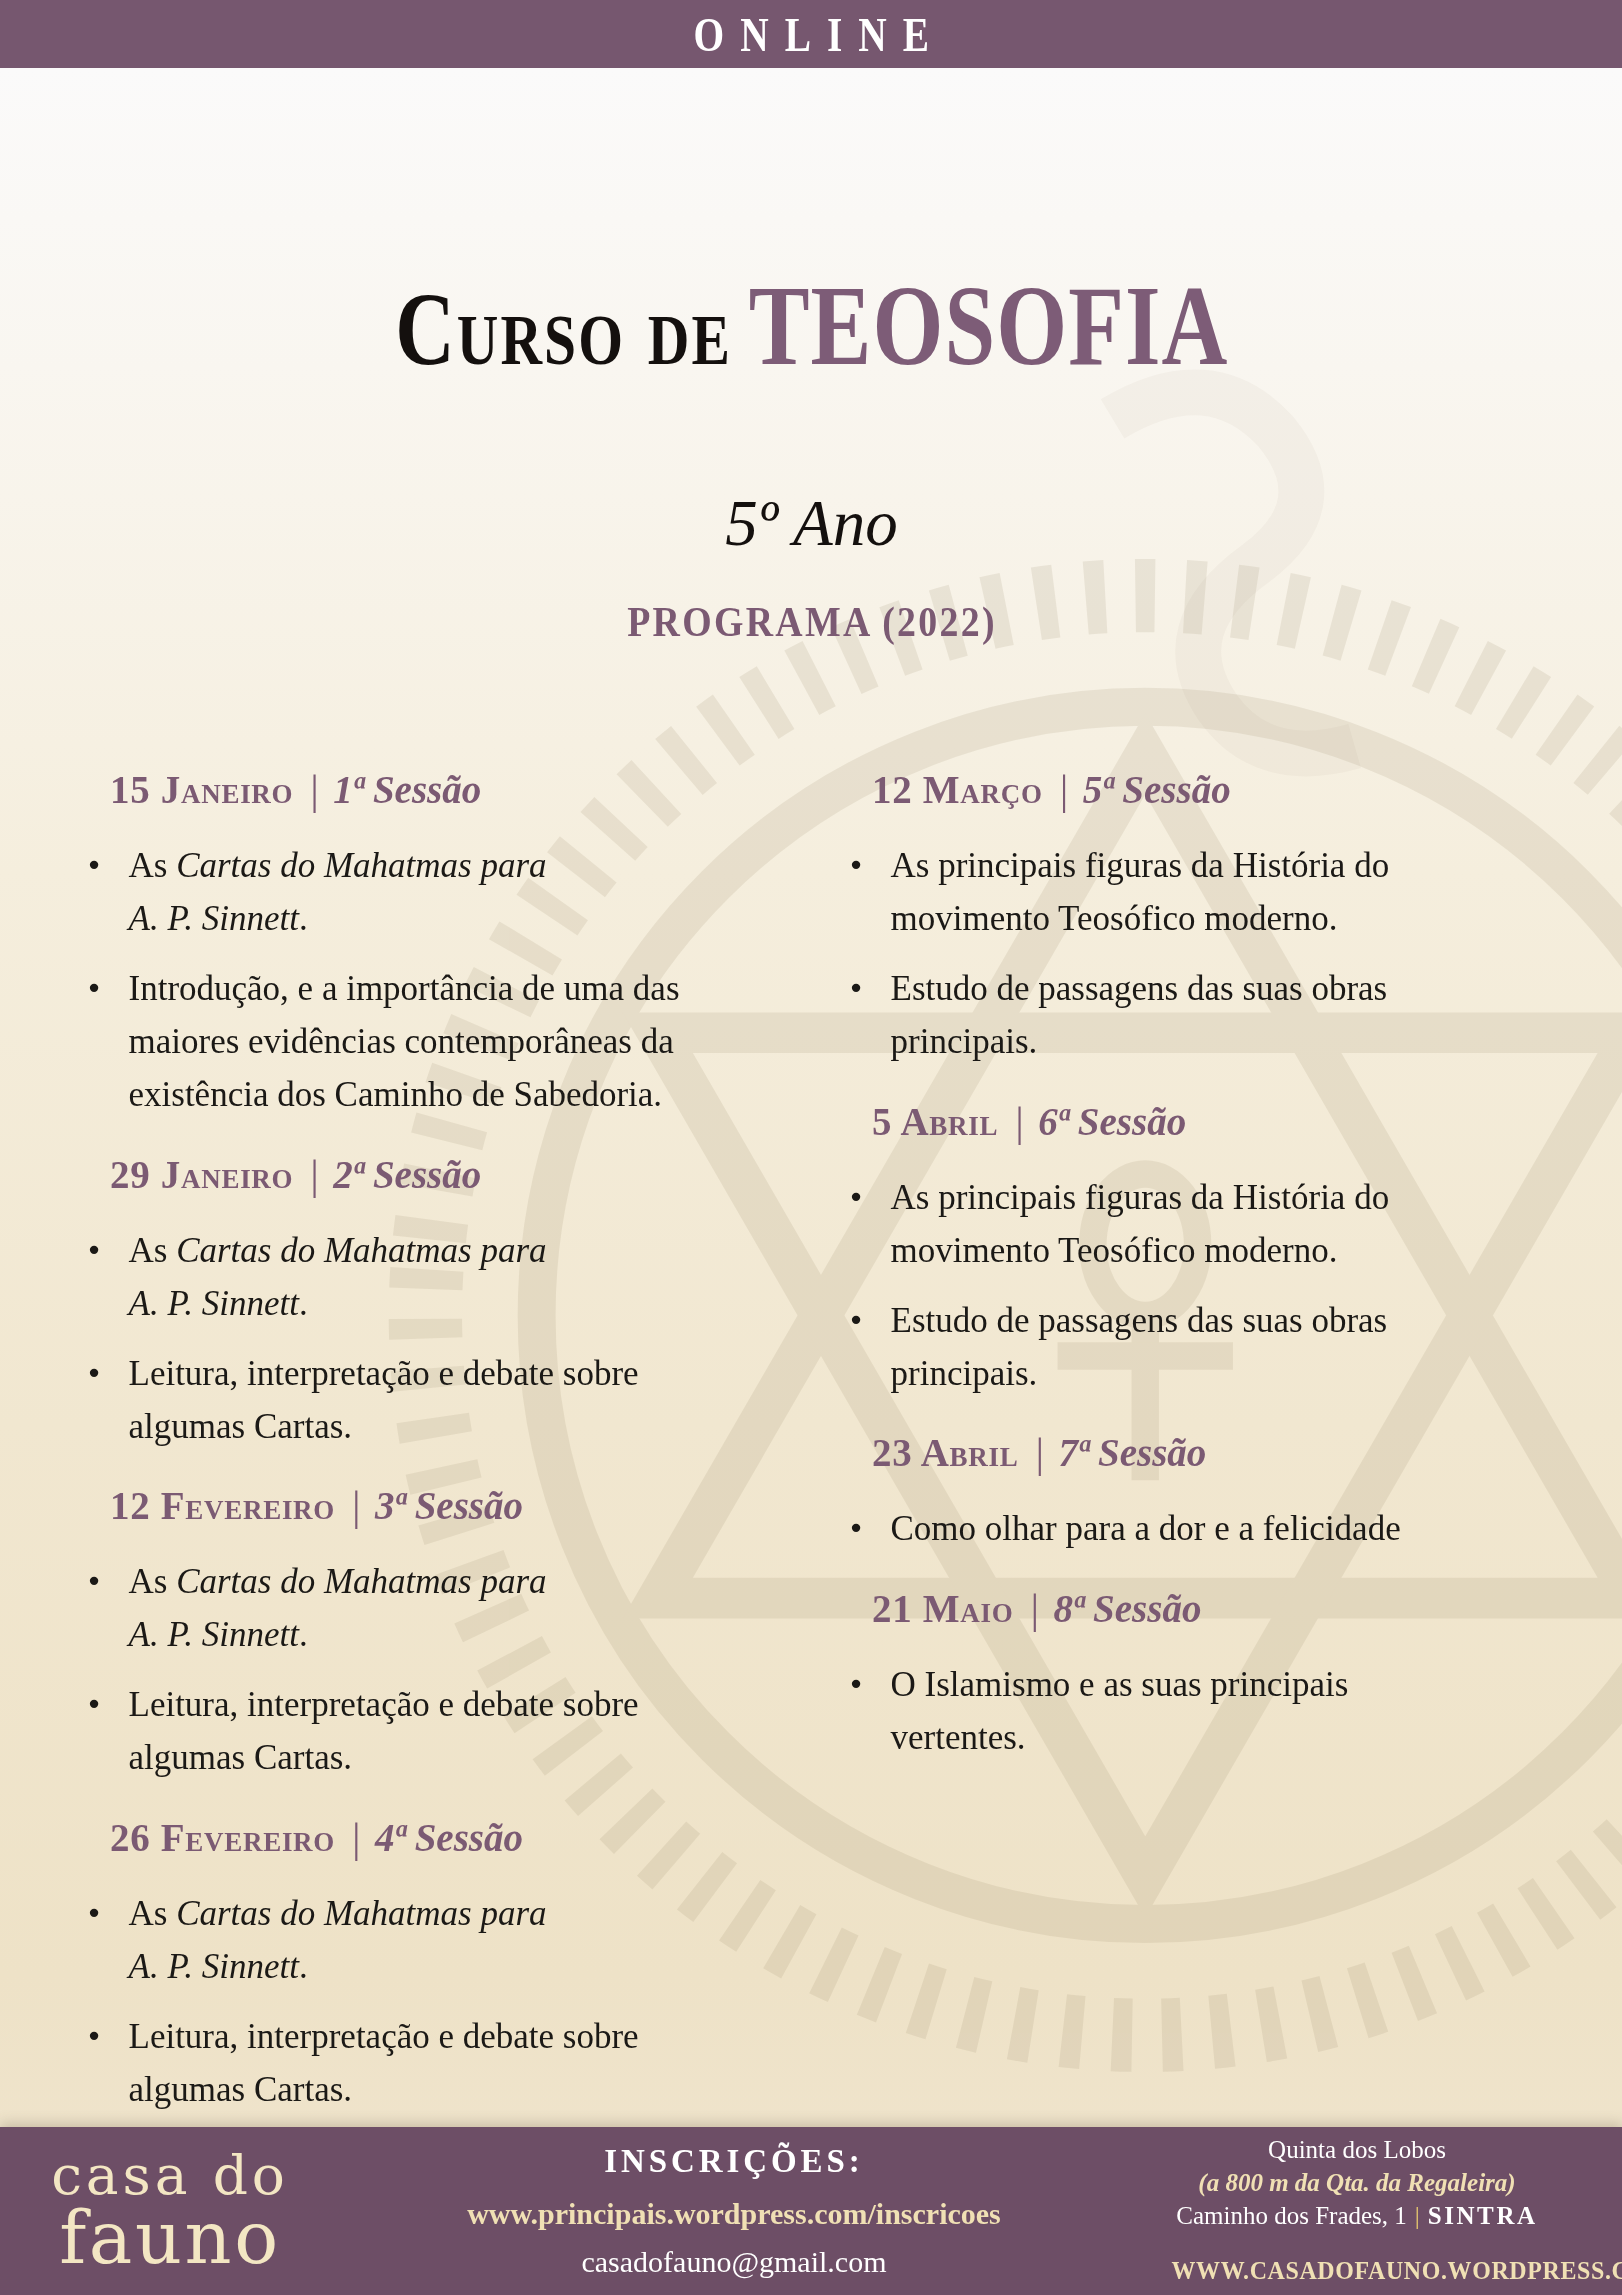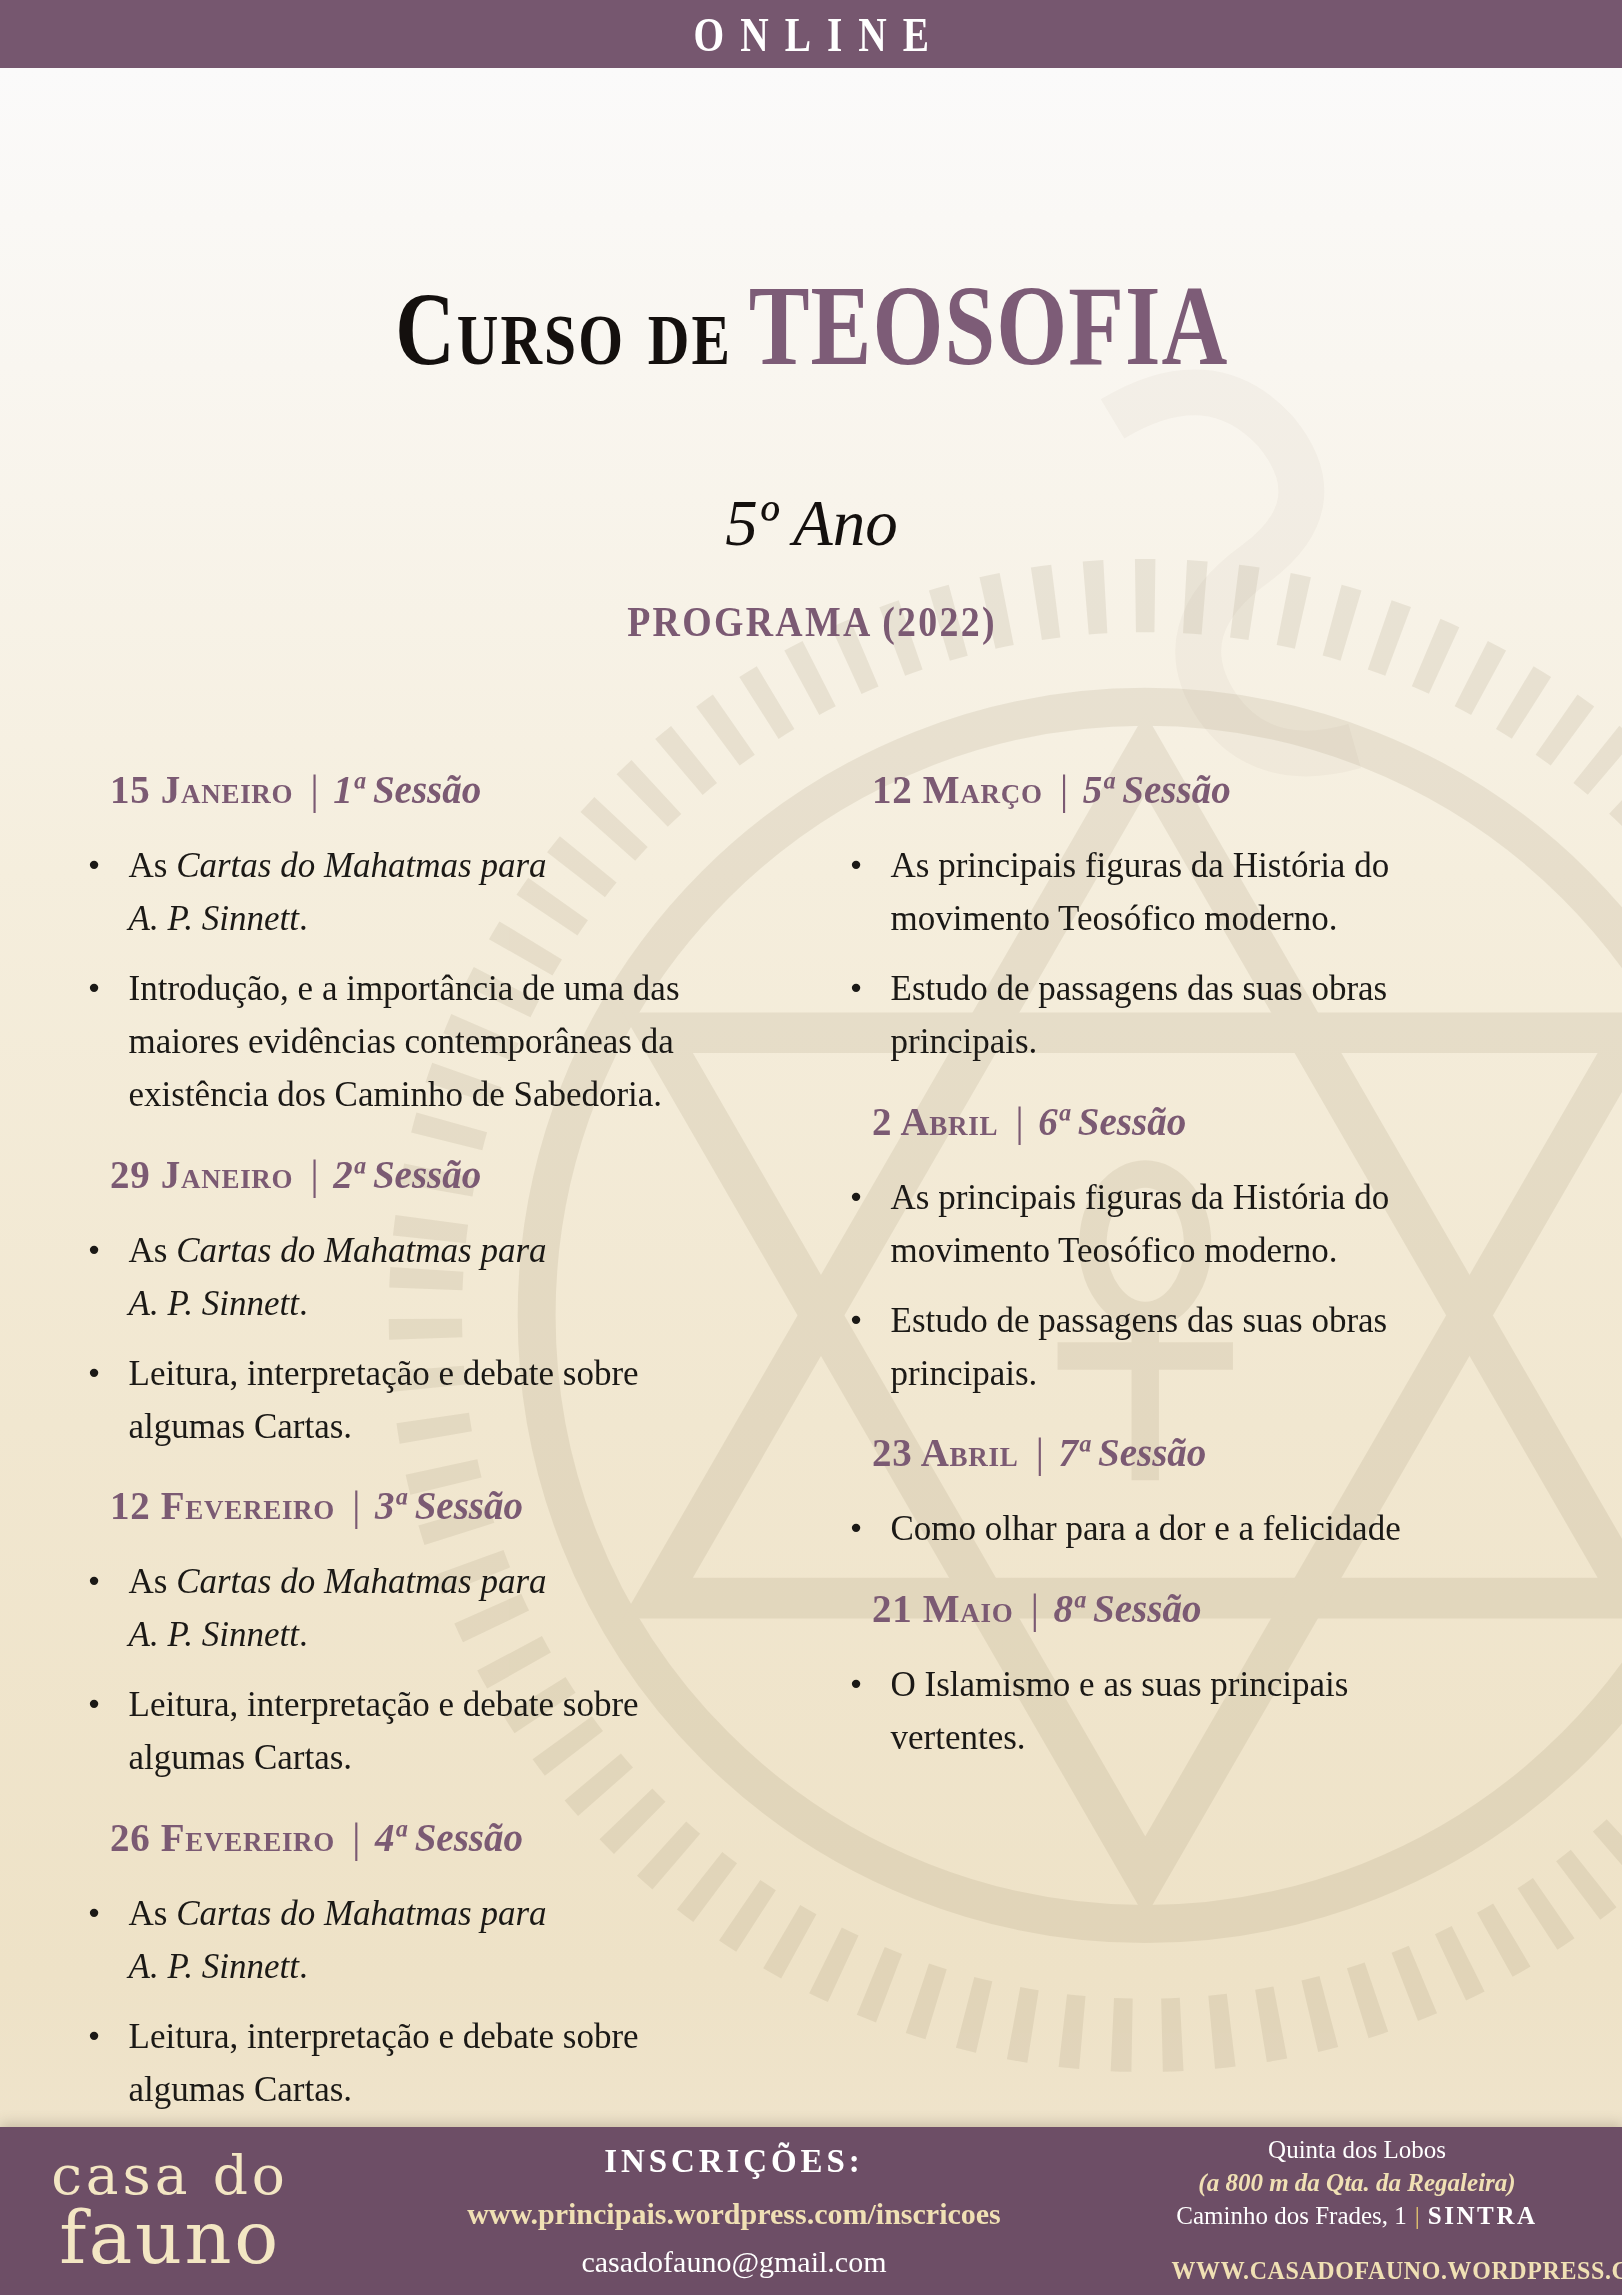--- a/index.html
+++ b/index.html
@@ -239,21 +239,21 @@
             <li class="topic">
               <span class="dot">•</span>
               <div class="topic-lines">
                 <div><span>Estudo de passagens das suas obras</span></div>
                 <div><span>principais.</span></div>
               </div>
             </li>
           </ul>
         </section>
         <section class="session">
-          <h2 class="session-heading"><span class="s-date">2 Abril</span><span class="s-pipe">|</span><span class="s-name">6ª Sessão</span></h2>
+          <h2 class="session-heading"><span class="s-date">5 Abril</span><span class="s-pipe">|</span><span class="s-name">6ª Sessão</span></h2>
           <ul class="topics">
             <li class="topic">
               <span class="dot">•</span>
               <div class="topic-lines">
                 <div><span>As principais figuras da História do</span></div>
                 <div><span>movimento Teosófico moderno.</span></div>
               </div>
             </li>
             <li class="topic">
               <span class="dot">•</span>

